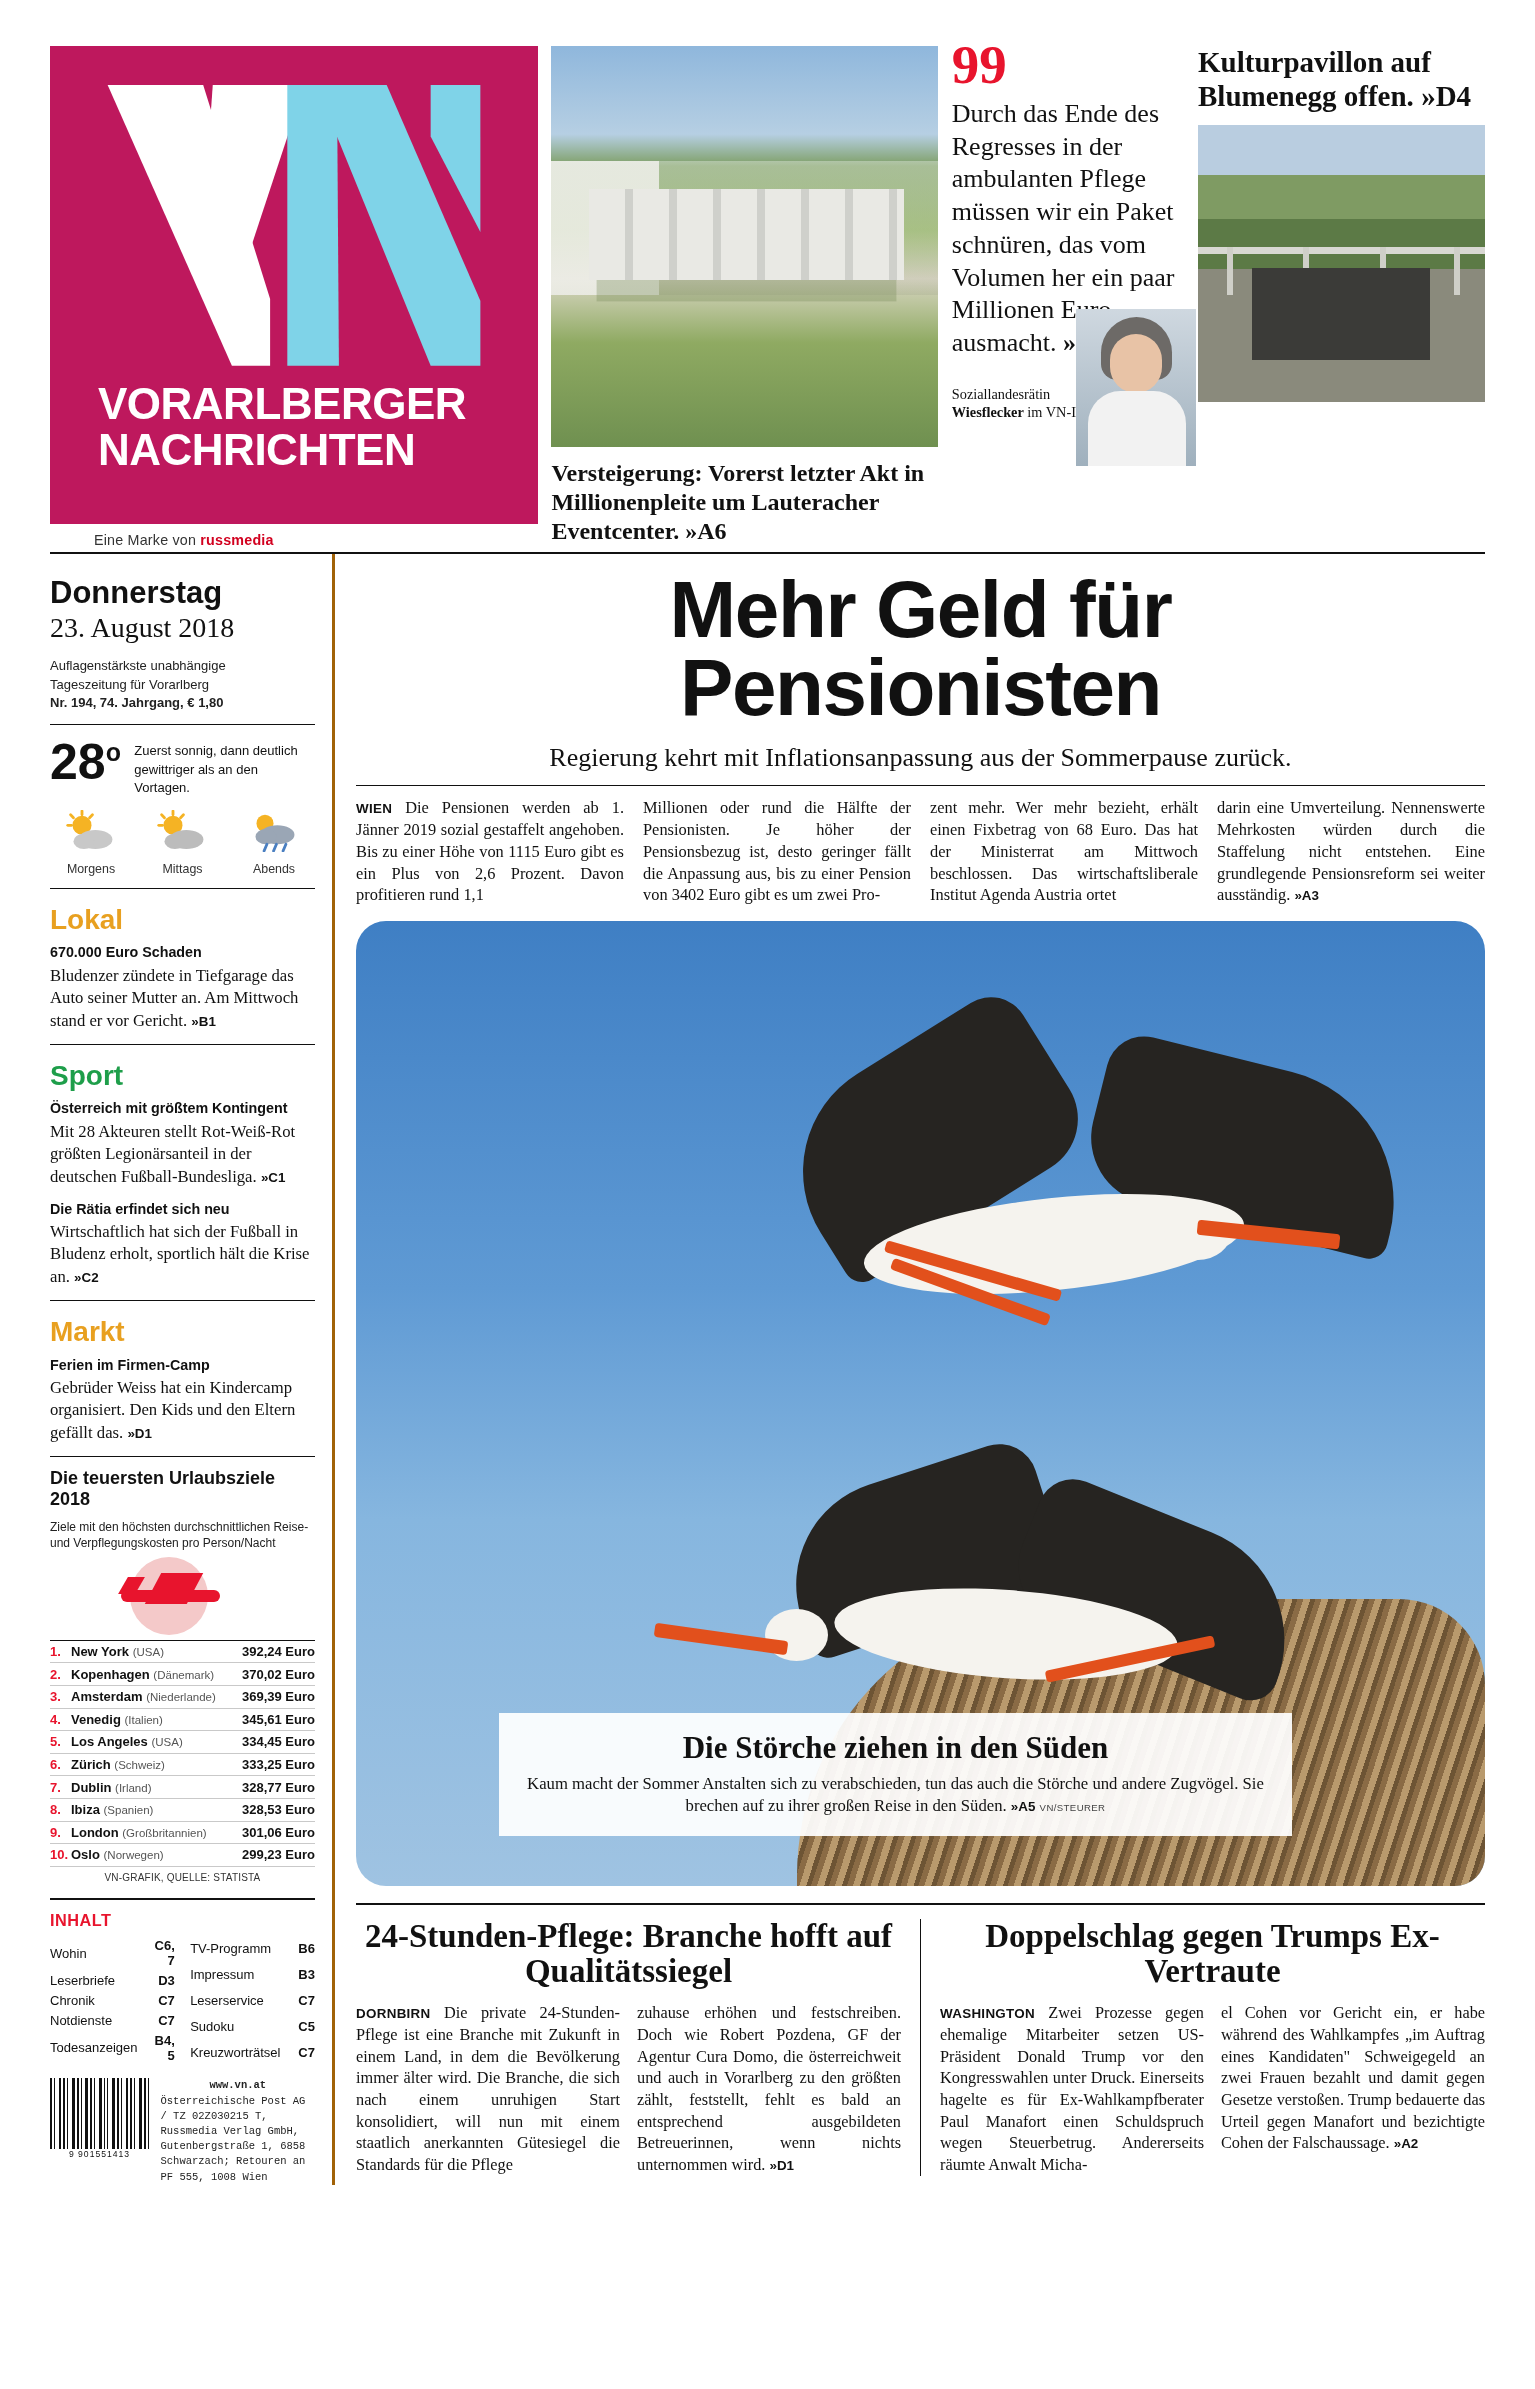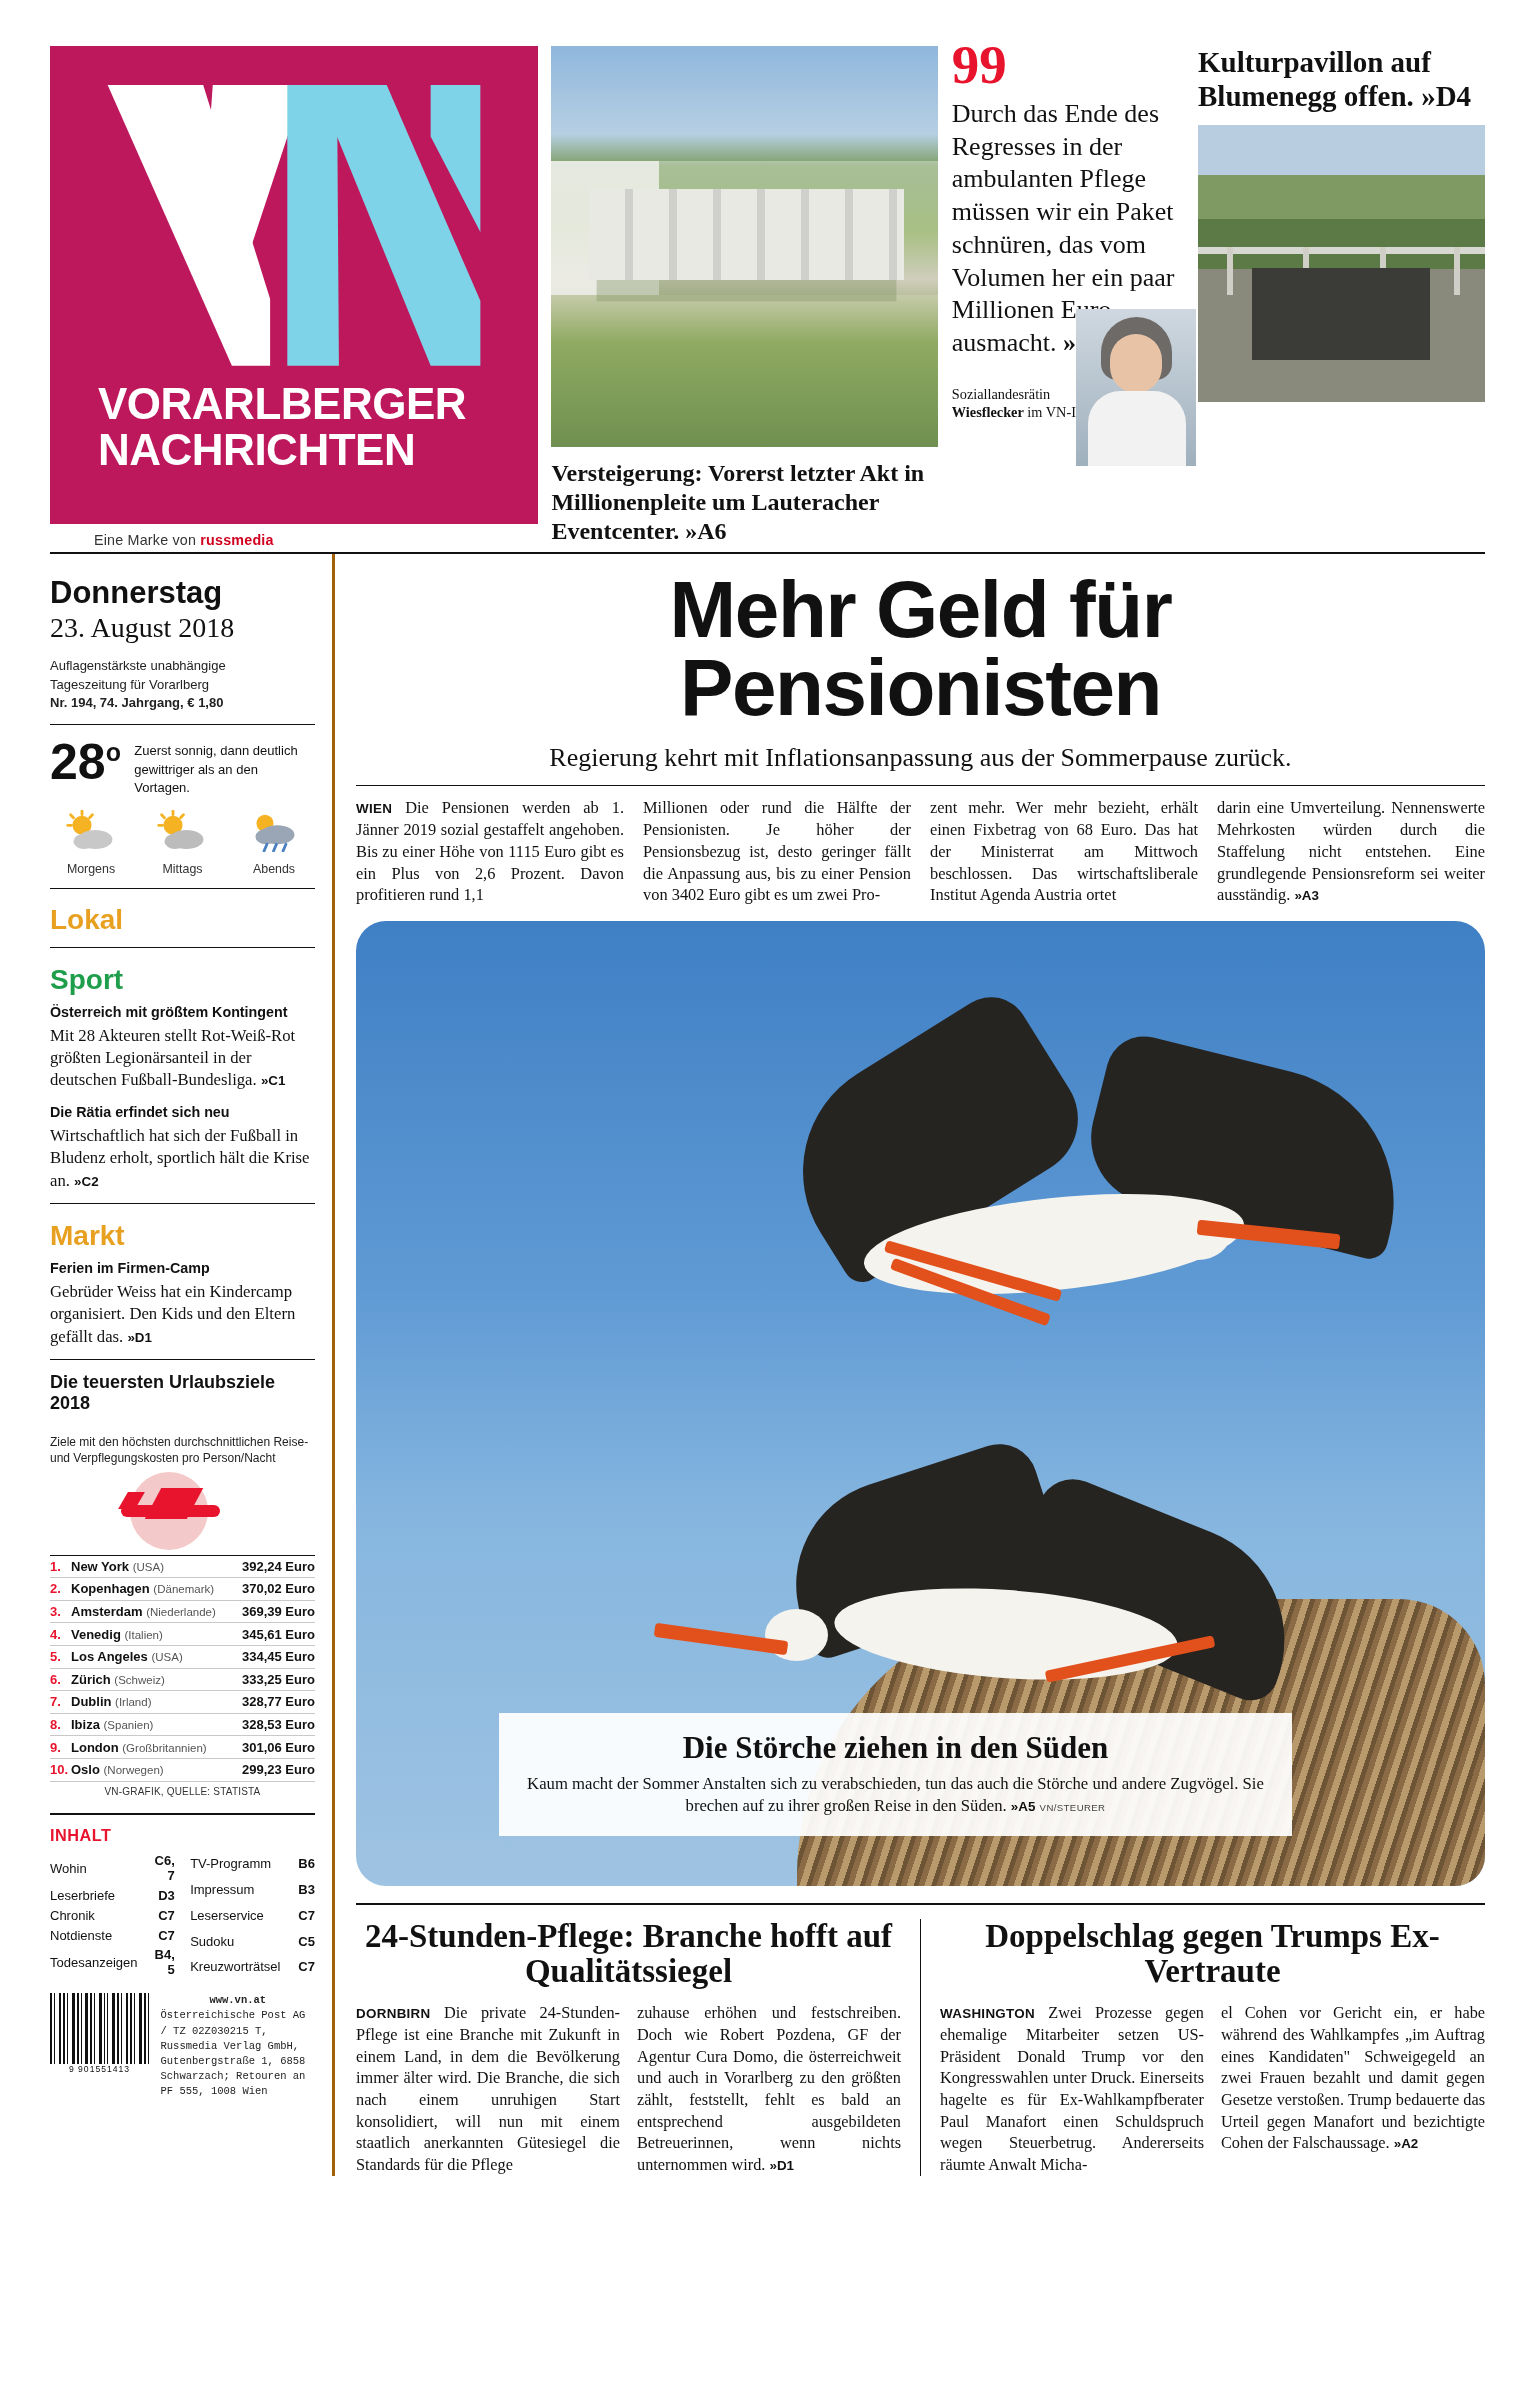--- a/index.html
+++ b/index.html
@@ -106,21 +106,21 @@
   .sec-title { font-family:"Liberation Sans", sans-serif; font-weight:bold; font-size:28px; margin:15.3px 0 7.6px; }
   .sec-lokal { color:#e8a020; }
   .sec-sport { color:#1e9e4a; }
   .sec-markt { color:#e8a020; }
   .item-h { font-family:"Liberation Sans", sans-serif; font-weight:bold; font-size:14.3px; line-height:1.3; }
   .item-p { font-family:"Liberation Serif", serif; font-size:16.7px; line-height:1.34; margin-top:2.9px; }
   .item-p .ref { font-family:"Liberation Sans", sans-serif; font-weight:bold; font-size:13.4px; }
   .item { margin-bottom:11.5px; }
 
   .box-title { font-family:"Liberation Sans", sans-serif; font-weight:bold; font-size:18px; margin-top:5.7px; }
-  .box-sub { font-family:"Liberation Sans", sans-serif; font-size:12px; line-height:1.32; margin-top:21px; color:#222; }
+  .box-sub { font-family:"Liberation Sans", sans-serif; font-size:12px; line-height:1.32; margin-top:10px; color:#222; }
   .plane { height:88px; position:relative; }
   .plane .circ{position:absolute;left:80px;top:5.7px;width:78px;height:78px;border-radius:50%;background:#f4c9c9;}
   .plane .body{position:absolute;left:71px;top:38px;width:99px;height:12.4px;background:#e8142d;border-radius:7.6px;}
   .plane .wing{position:absolute;left:103px;top:21px;width:42px;height:31px;background:#e8142d;transform:skewX(-28deg);}
   .plane .tail{position:absolute;left:73px;top:25px;width:17px;height:17px;background:#e8142d;transform:skewX(-30deg);}
 
   table.rank { width:100%; border-collapse:collapse; font-family:"Liberation Sans", sans-serif; font-size:13px; }
   table.rank td { padding:3.3px 0; border-bottom:1px solid #c9c9c9; }
   table.rank tr:first-child td { border-top:1px solid #111; }
   td.num { width:21px; color:#e8142d; font-weight:bold; }
@@ -333,20 +333,27 @@
                 <line x1="42" y1="36" x2="39" y2="43"></line>
             </g>
           </svg>
           <div class="lbl">Abends</div>
         </div>
       </div>
 
       <div class="hr-s"></div>
 
       <div class="sec-title sec-lokal">Lokal</div>
+      <div class="item">
+        <div class="item-h">670.000 Euro Schaden</div>
+        <div class="item-p">
+          <span>Bludenzer zündete in Tiefgarage das Auto seiner Mutter an. Am Mittwoch stand er vor Gericht.</span>
+          <span class="ref">»B1</span>
+        </div>
+      </div>
       <div class="hr-s"></div>
 
       <div class="sec-title sec-sport">Sport</div>
       <div class="item">
         <div class="item-h">Österreich mit größtem Kontingent</div>
         <div class="item-p">
           <span>Mit 28 Akteuren stellt Rot-Weiß-Rot größten Legionärsanteil in der deutschen Fußball-Bundesliga.</span>
           <span class="ref">»C1</span>
         </div>
       </div>

